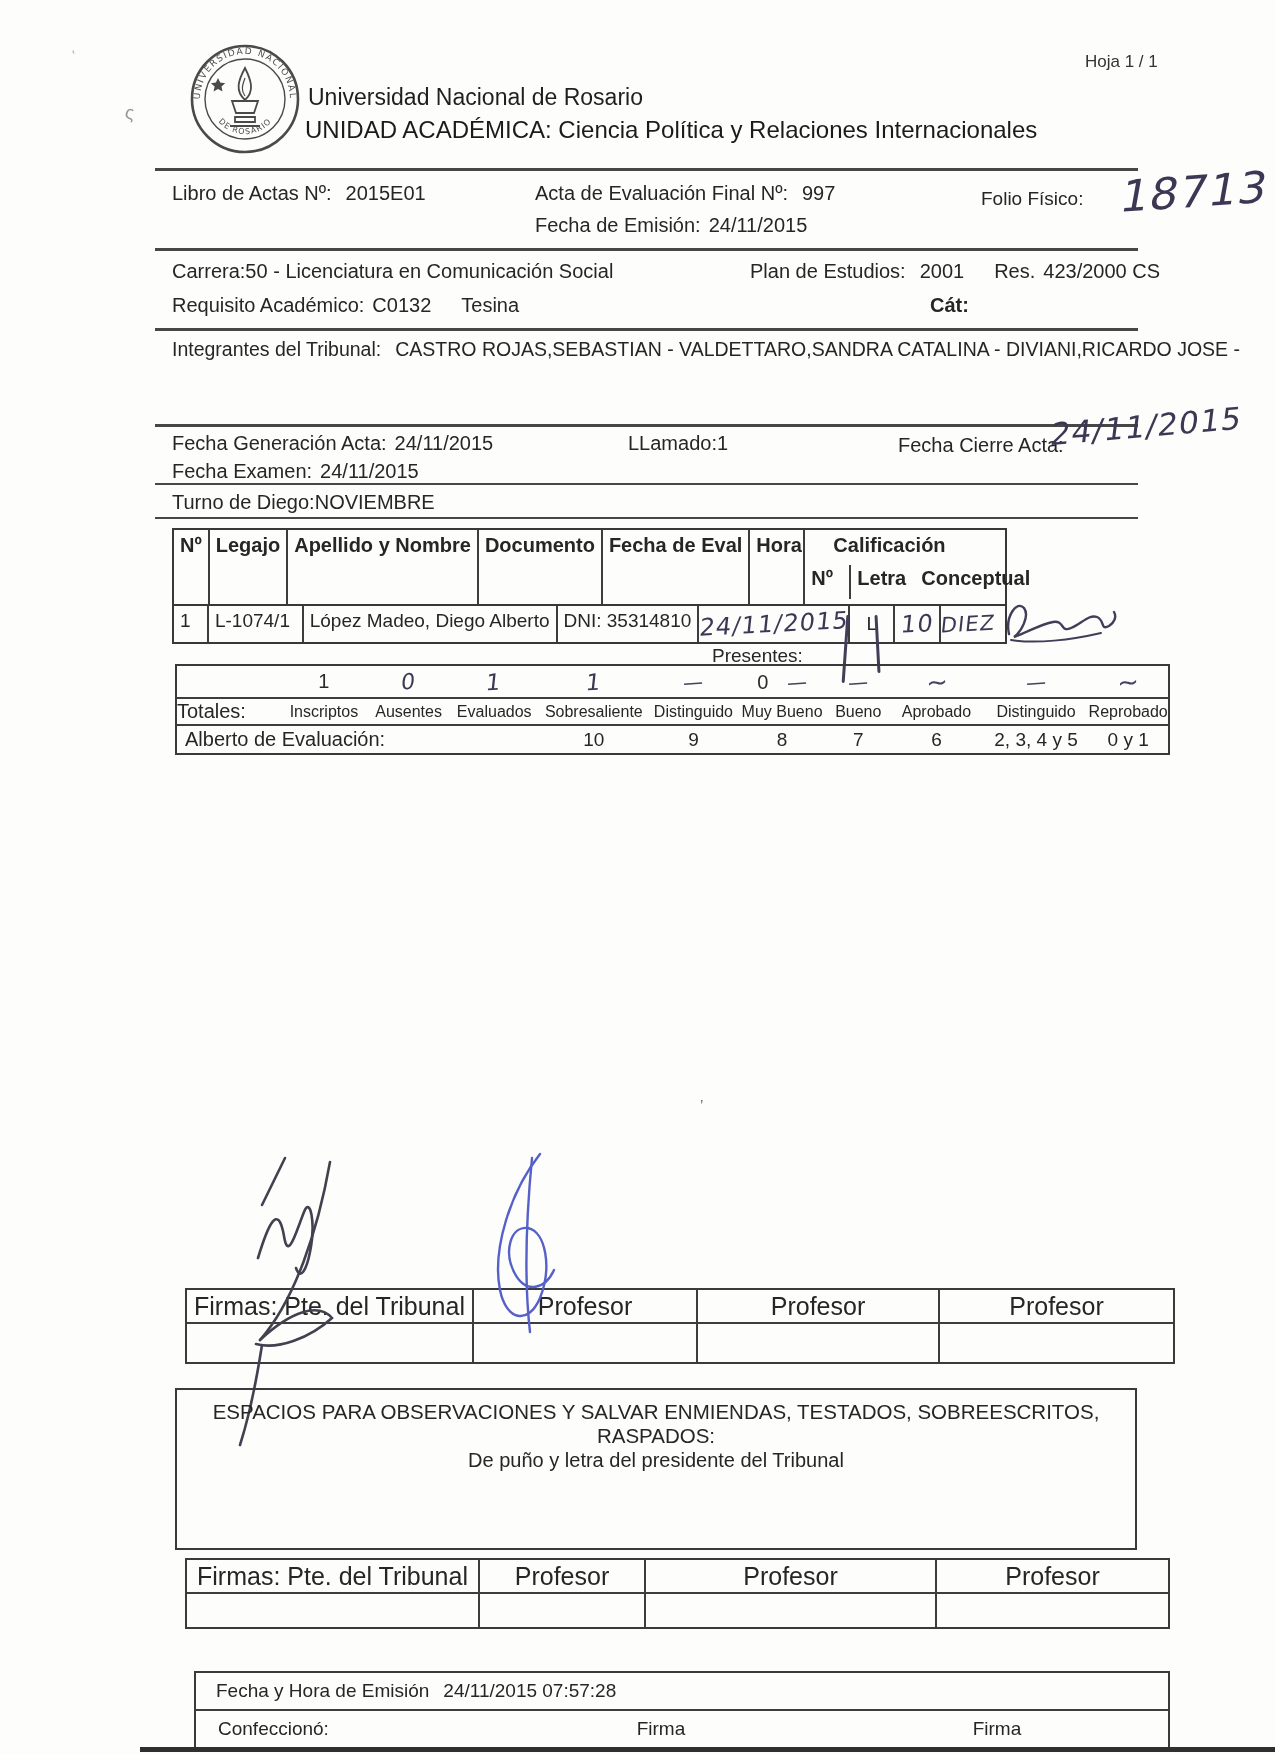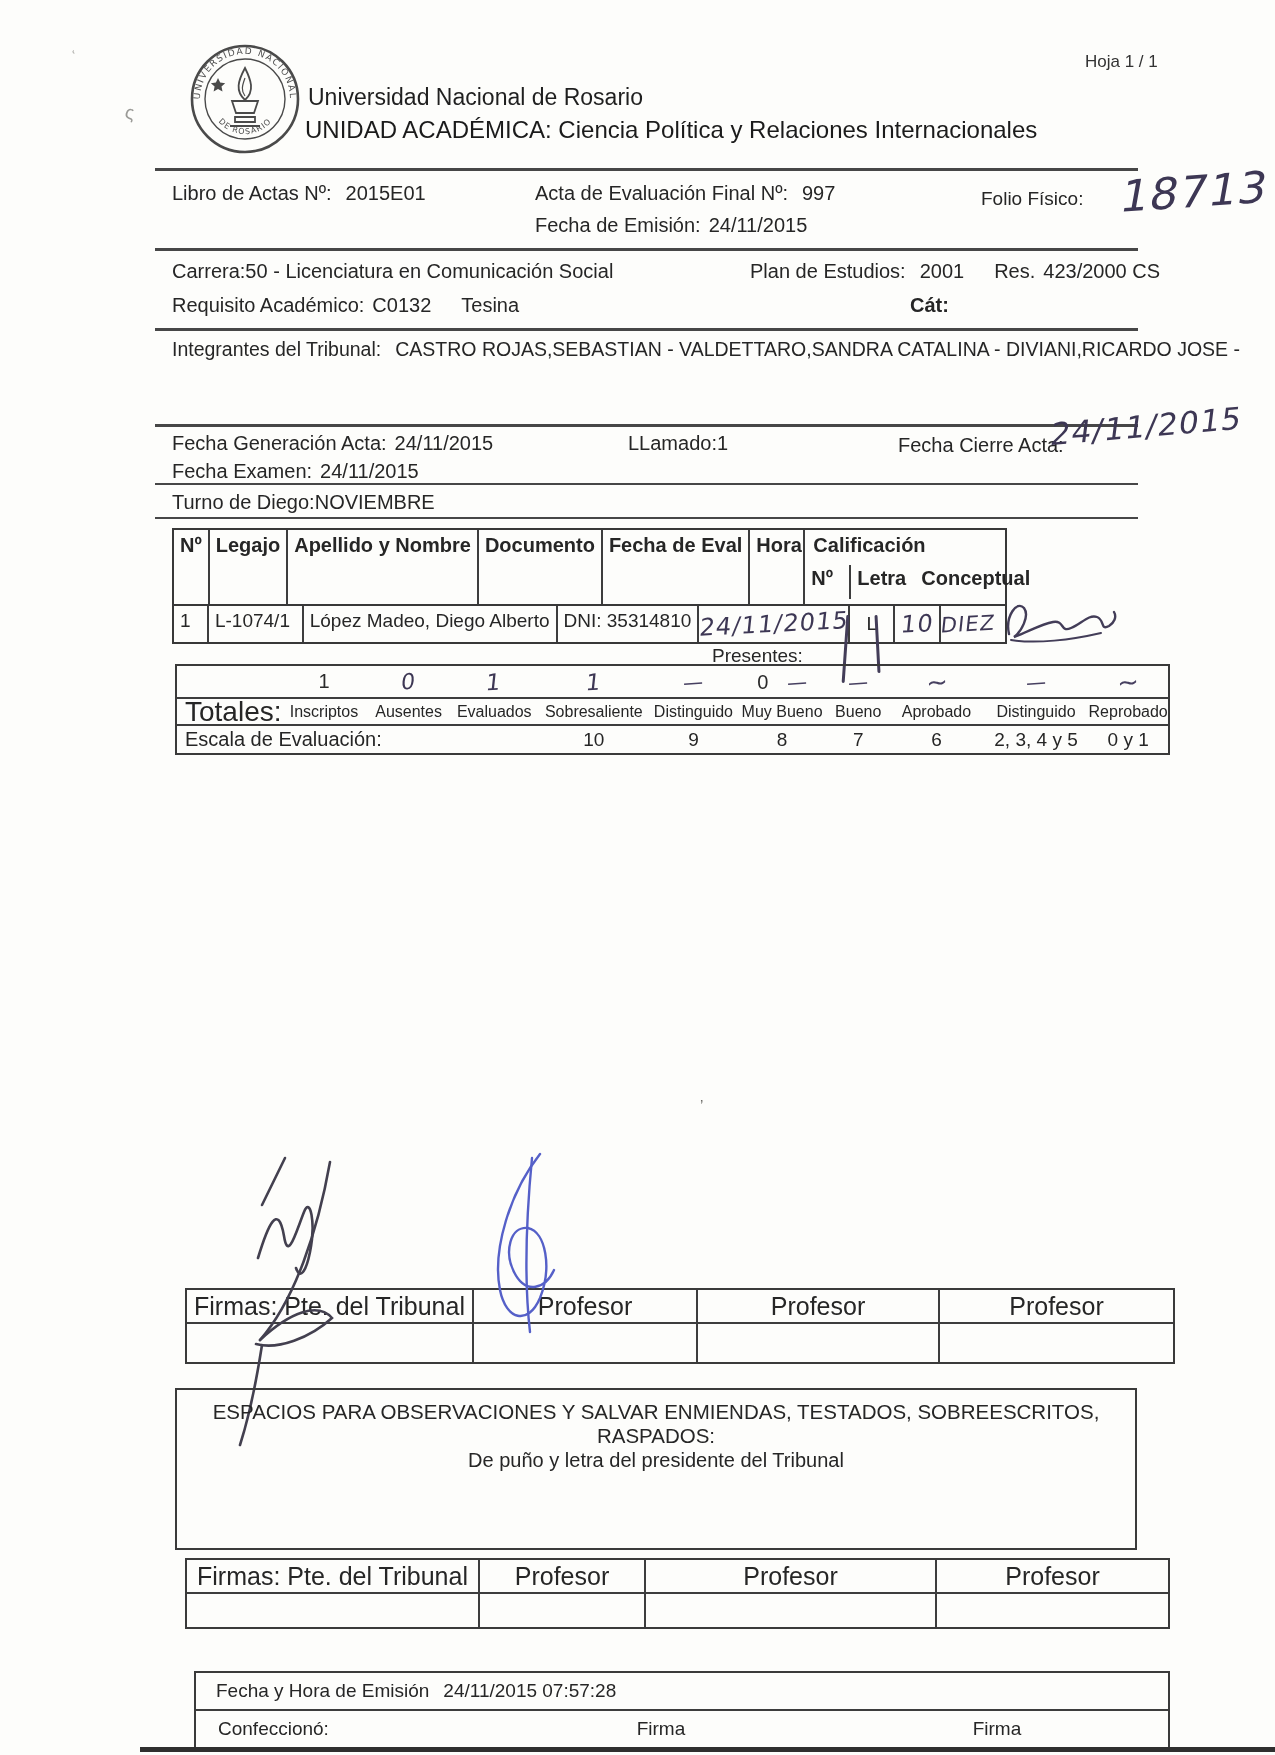--- a/index.html
+++ b/index.html
@@ -3,21 +3,21 @@
 <meta charset="utf-8">
 <style>
   * { box-sizing: border-box; margin: 0; padding: 0; }
   html,body { background:#ffffff; }
   body { width:1275px; height:1755px; position:relative; font-family:"Liberation Sans",sans-serif; color:#262626; }
   #page { position:absolute; inset:0; width:1275px; height:1755px; background:#fdfdfb; overflow:hidden; }
   .abs { position:absolute; }
   .row { display:flex; align-items:baseline; white-space:nowrap; }
   .fs17{font-size:17px} .fs19{font-size:19px} .fs20{font-size:20px}
   .fs23{font-size:23px} .fs24{font-size:24px}
-  .b { font-weight:bold; }
+  .b { font-weight:bold;margin-left:20px; }
   .gap8{margin-left:8px} .gap14{margin-left:14px} .gap30{margin-left:30px}
   .rule { position:absolute; height:3px; background:#474747; }
   .hw { font-family:"DejaVu Sans",sans-serif; color:#3d3754; display:inline-block;
         transform:skewX(-9deg) rotate(-3deg); letter-spacing:1px; }
   .hw-mark { font-family:"DejaVu Sans",sans-serif; color:#474060; display:inline-block; transform:rotate(-4deg); }
   .printedv { font-size:20px; color:#2a2a2a; }
   .stroke { position:absolute; width:3px; background:#433d58; border-radius:2px; }
 
   
   .stable { left:172px; top:528px; width:835px; border:2.5px solid #383838; background:transparent; }
@@ -39,21 +39,21 @@
   .cal-row .cr-letra { width:64px; display:flex; align-items:center; }
   .cal-row .cr-conc { flex:1; position:relative; overflow:visible; }
 
   
   .totals { left:175px; top:664px; width:995px; border:2.5px solid #3a3a3a; }
   .t-row { display:flex; align-items:center; }
   .t-row + .t-row { border-top:2px solid #3d3d3d; }
   .t-values { height:31px; }
   .t-labels { height:27px; }
   .t-escala { height:29px; }
-  .t-label { width:105px; padding-left:8px; font-size:28px; white-space:nowrap; }
+  .t-label { width:105px; font-size:20px; white-space:nowrap; }
   .tc { text-align:center; white-space:nowrap; }
   .c0{width:85px}.c1{width:85px}.c2{width:87px}.c3{width:113px}.c4{width:87px}
   .c5{width:91px}.c6{width:62px}.c7{width:95px}.c8{width:105px}.c9{width:80px}
   .t-labels .tc { font-size:16px; }
   .t-escala .esc-label { width:362px; padding-left:8px; font-size:20px; white-space:nowrap; }
   .t-escala .tc { font-size:19px; }
 
   
   .sigtable { border:2.5px solid #3a3a3a; }
   .sig-head { display:flex; border-bottom:2px solid #3d3d3d; }
@@ -249,21 +249,21 @@
       <div class="tc c2">Evaluados</div>
       <div class="tc c3">Sobresaliente</div>
       <div class="tc c4">Distinguido</div>
       <div class="tc c5">Muy Bueno</div>
       <div class="tc c6">Bueno</div>
       <div class="tc c7">Aprobado</div>
       <div class="tc c8">Distinguido</div>
       <div class="tc c9">Reprobado</div>
     </div>
     <div class="t-row t-escala">
-      <div class="esc-label">Escala de Evaluación:</div>
+      <div class="esc-label">Alberto de Evaluación:</div>
       <div class="tc c3">10</div>
       <div class="tc c4">9</div>
       <div class="tc c5">8</div>
       <div class="tc c6">7</div>
       <div class="tc c7">6</div>
       <div class="tc c8">2, 3, 4 y 5</div>
       <div class="tc c9">0 y 1</div>
     </div>
   </div>
 

